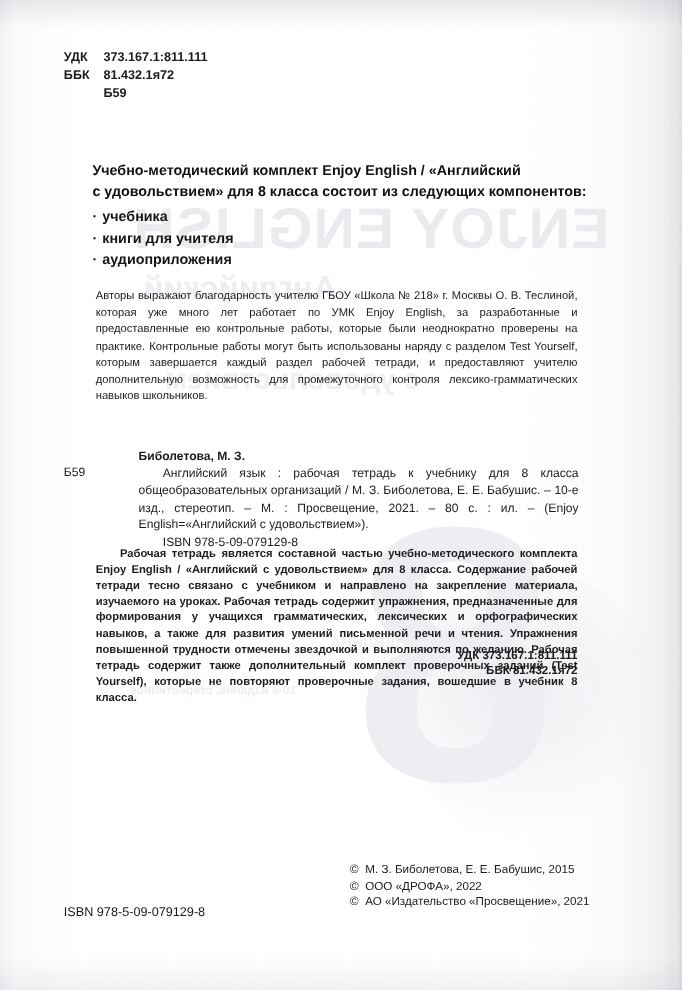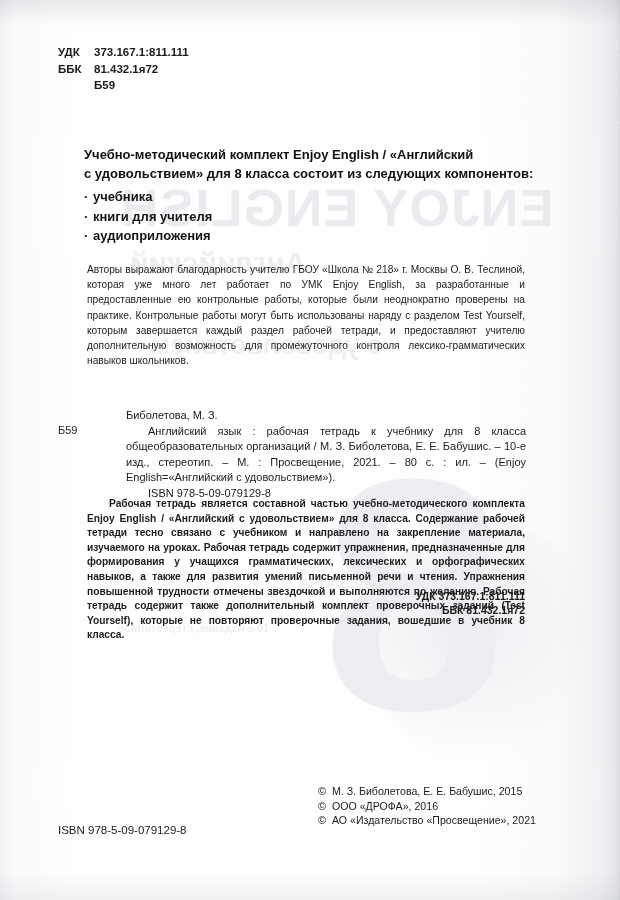--- a/index.html
+++ b/index.html
@@ -216,21 +216,21 @@
 
   .cip-block {
     position: absolute;
     left: 58px;
     top: 408px;
     width: 470px;
   }
   .cip-author {
     margin-left: 68px;
     font-size: 11px;
-    font-weight: 400;
+    font-weight: 700;
     line-height: 15px;
   }
   .cip-body-row {
     position: relative;
     margin-top: 1px;
   }
   .cip-sign {
     position: absolute;
     left: 0;
     top: 0;
@@ -356,20 +356,20 @@
 
     <div class="annot-block"><span class="indent"></span><span>Рабочая тетрадь является составной частью учебно-методического комплекта Enjoy English / «Английский с удовольствием» для 8 класса. Содержание рабочей тетради тесно связано с учебником и направлено на закрепление материала, изучаемого на уроках. Рабочая тетрадь содержит упражнения, предназначенные для формирования у учащихся грамматических, лексических и орфографических навыков, а также для развития умений письменной речи и чтения. Упражнения повышенной трудности отмечены звездочкой и выполняются по желанию. Рабочая тетрадь содержит также дополнительный комплект проверочных заданий (Test Yourself), которые не повторяют проверочные задания, вошедшие в учебник 8 класса.</span></div>
 
     <div class="udk-right">
       <div>УДК 373.167.1:811.111</div>
       <div>ББК 81.432.1я72</div>
     </div>
 
     <div class="copyright-block">
       <span class="line"><span class="c-mark">©</span><span>М. З. Биболетова, Е. Е. Бабушис, 2015</span></span>
-      <span class="line"><span class="c-mark">©</span><span>ООО «ДРОФА», 2016</span></span>
+      <span class="line"><span class="c-mark">©</span><span>ООО «ДРОФА», 2022</span></span>
       <span class="line"><span class="c-mark">©</span><span>АО «Издательство «Просвещение», 2021</span></span>
     </div>
 
     <div class="isbn-bottom">ISBN 978-5-09-079129-8</div>
 
   </div>
 </div>
 
 </body></html>

